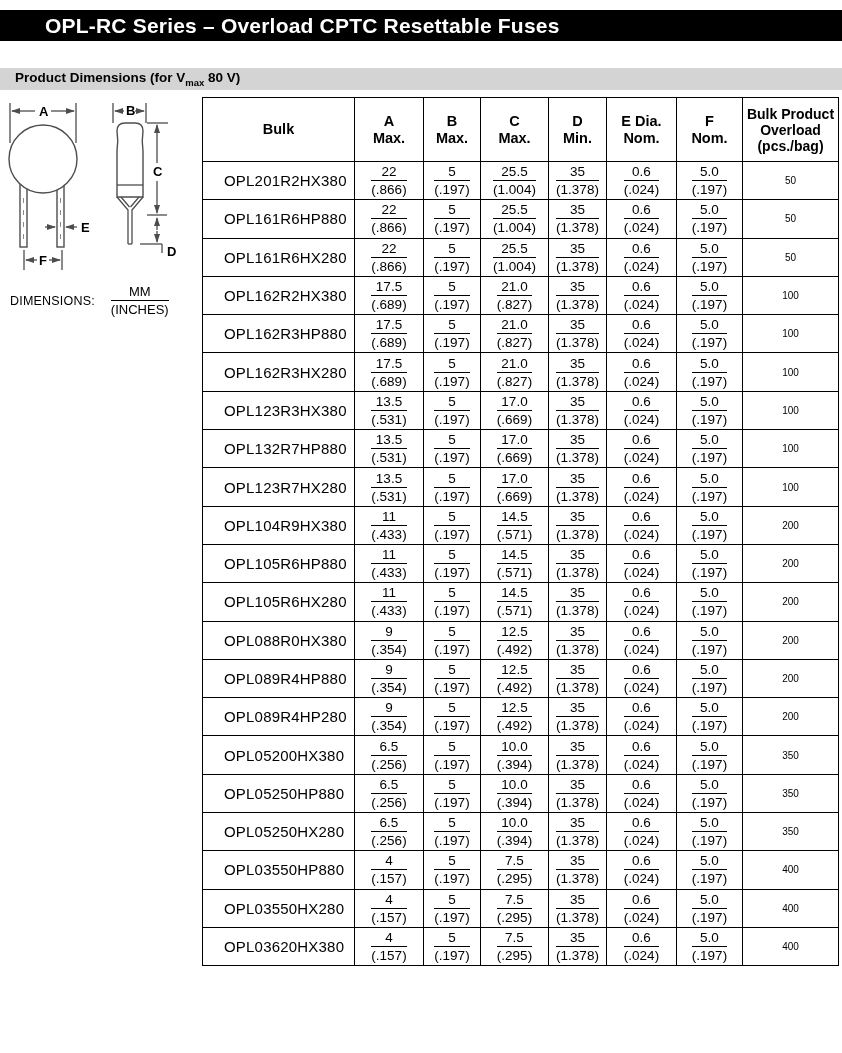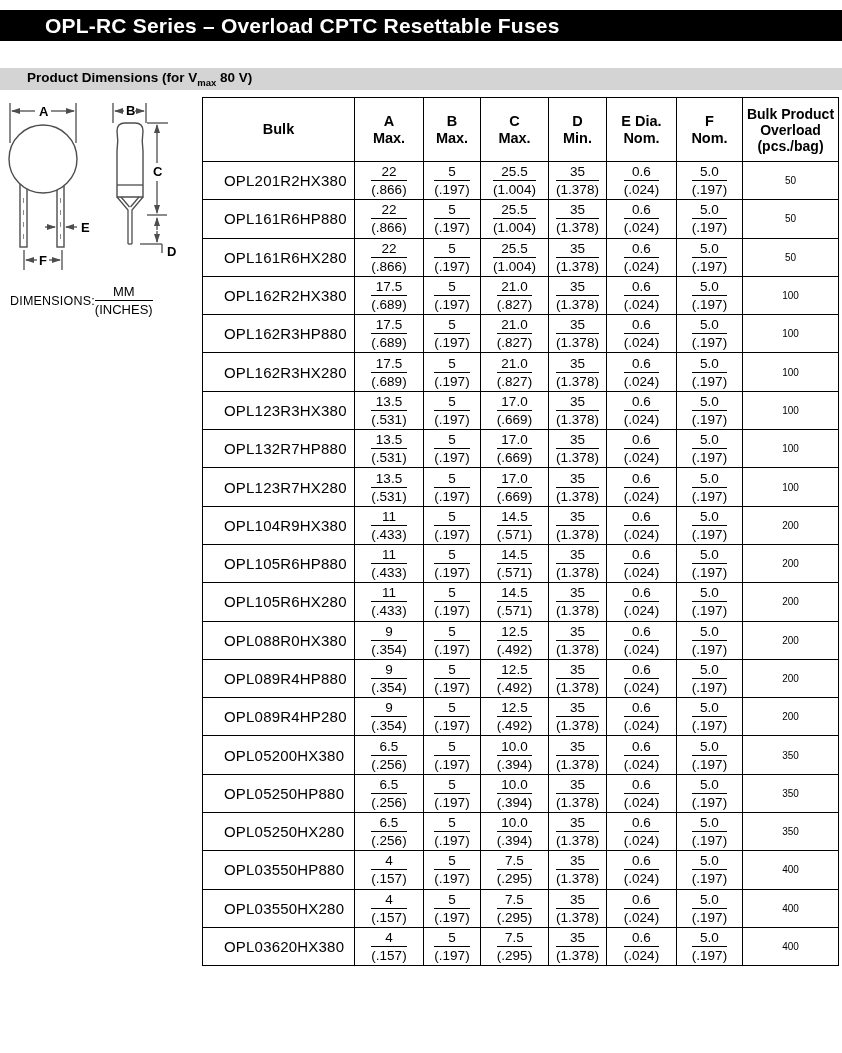--- a/index.html
+++ b/index.html
@@ -21,27 +21,27 @@
     margin:0 0 0 45px;
     color:#fff;font-size:21px;font-weight:bold;letter-spacing:.2px;
   }
   
   .section-bar{
     position:absolute;left:0;top:68px;width:842px;height:22px;
     background:#d4d4d4;
     display:flex;align-items:center;
     font-size:13.5px;font-weight:bold;
   }
-  .section-bar .txt{margin-left:27px;}
+  .section-bar .txt{margin-left:15px;}
   .section-bar sub{font-size:9.5px;}
   
   .diagram{position:absolute;left:0;top:97px;width:200px;height:195px;}
   .dims-note{
     position:absolute;left:10px;top:284px;
-    display:flex;align-items:center;gap:0;
+    display:flex;align-items:center;gap:16px;
     font-size:12.5px;
   }
   .dims-note .lbl{letter-spacing:.2px;}
   
   .frac{display:inline-block;text-align:center;vertical-align:middle;}
   .frac .num{display:block;border-bottom:1.2px solid #000;padding:0 3px 1px 3px;line-height:15px;}
   .frac .den{display:block;padding-top:1px;line-height:15px;}
   
   table.dim-table{
     position:absolute;left:202px;top:97px;

